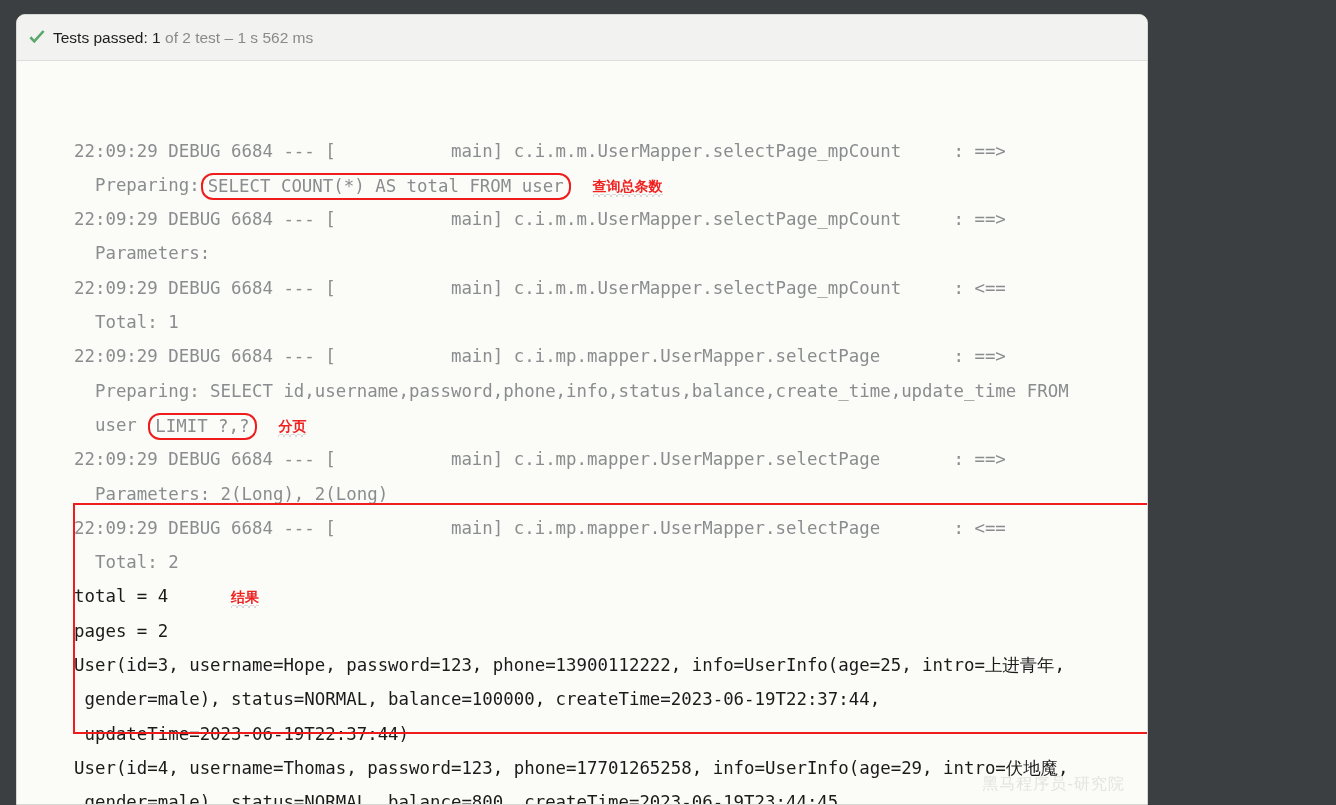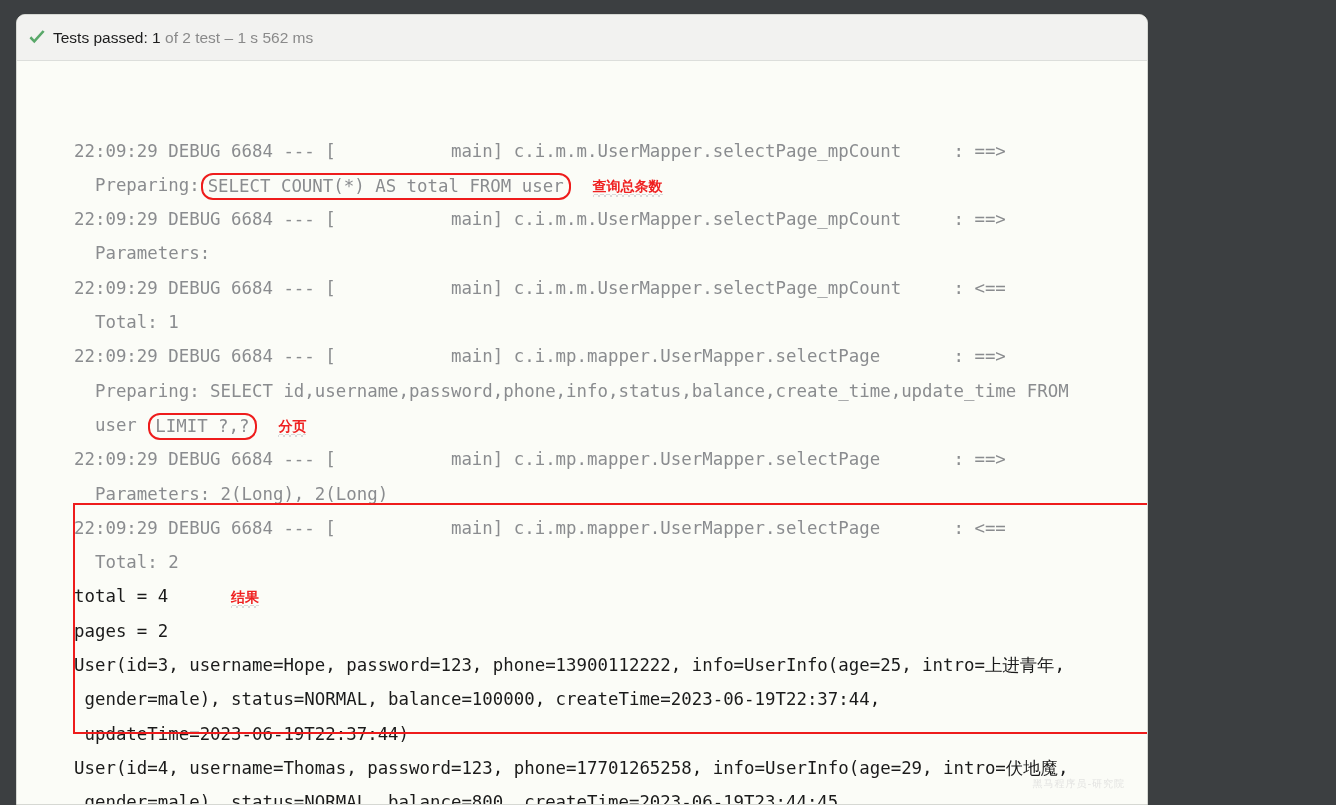--- a/index.html
+++ b/index.html
@@ -119,21 +119,21 @@
     box-sizing: border-box;
     pointer-events: none;
   }
 
   #watermark {
     position: absolute;
     right: 22px;
     bottom: 4px;
     color: #e3e3e1;
     font-family: "DejaVu Sans", sans-serif;
-    font-size: 10px;
+    font-size: 16px;
     letter-spacing: 1px;
     user-select: none;
   }
 </style>
 </head>
 <body>
 
 <div id="app-window">
 
   <div id="status-bar">

